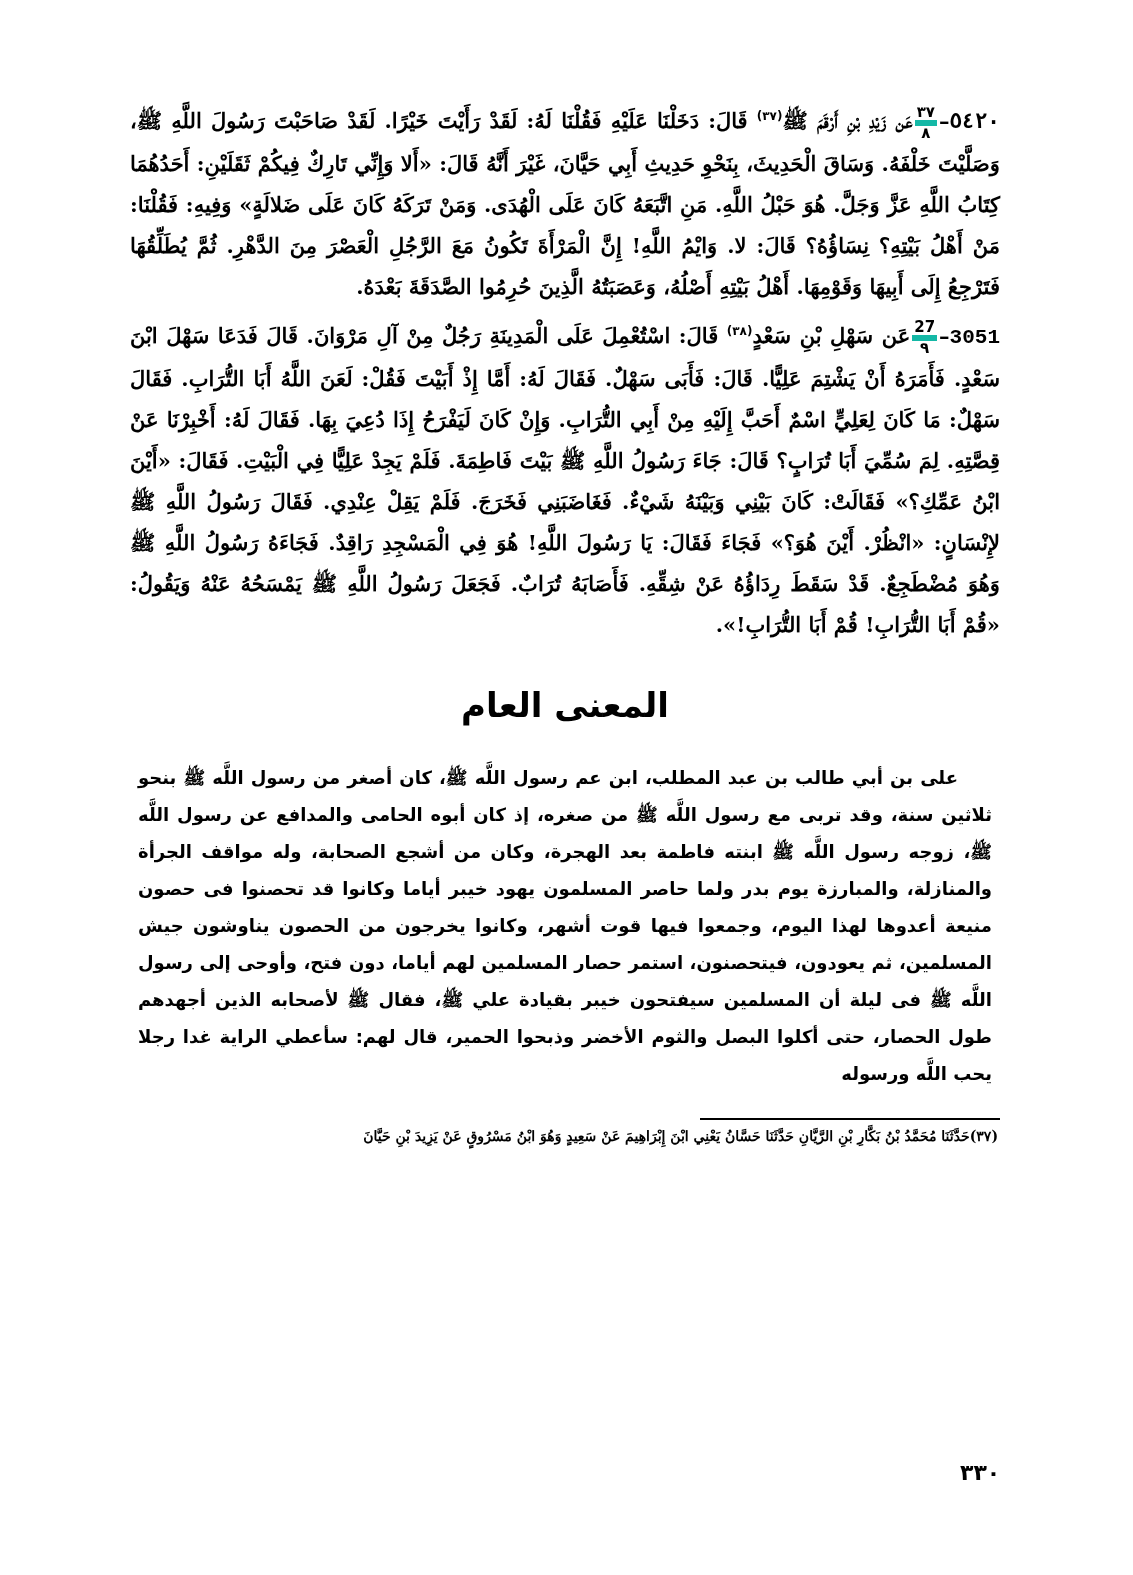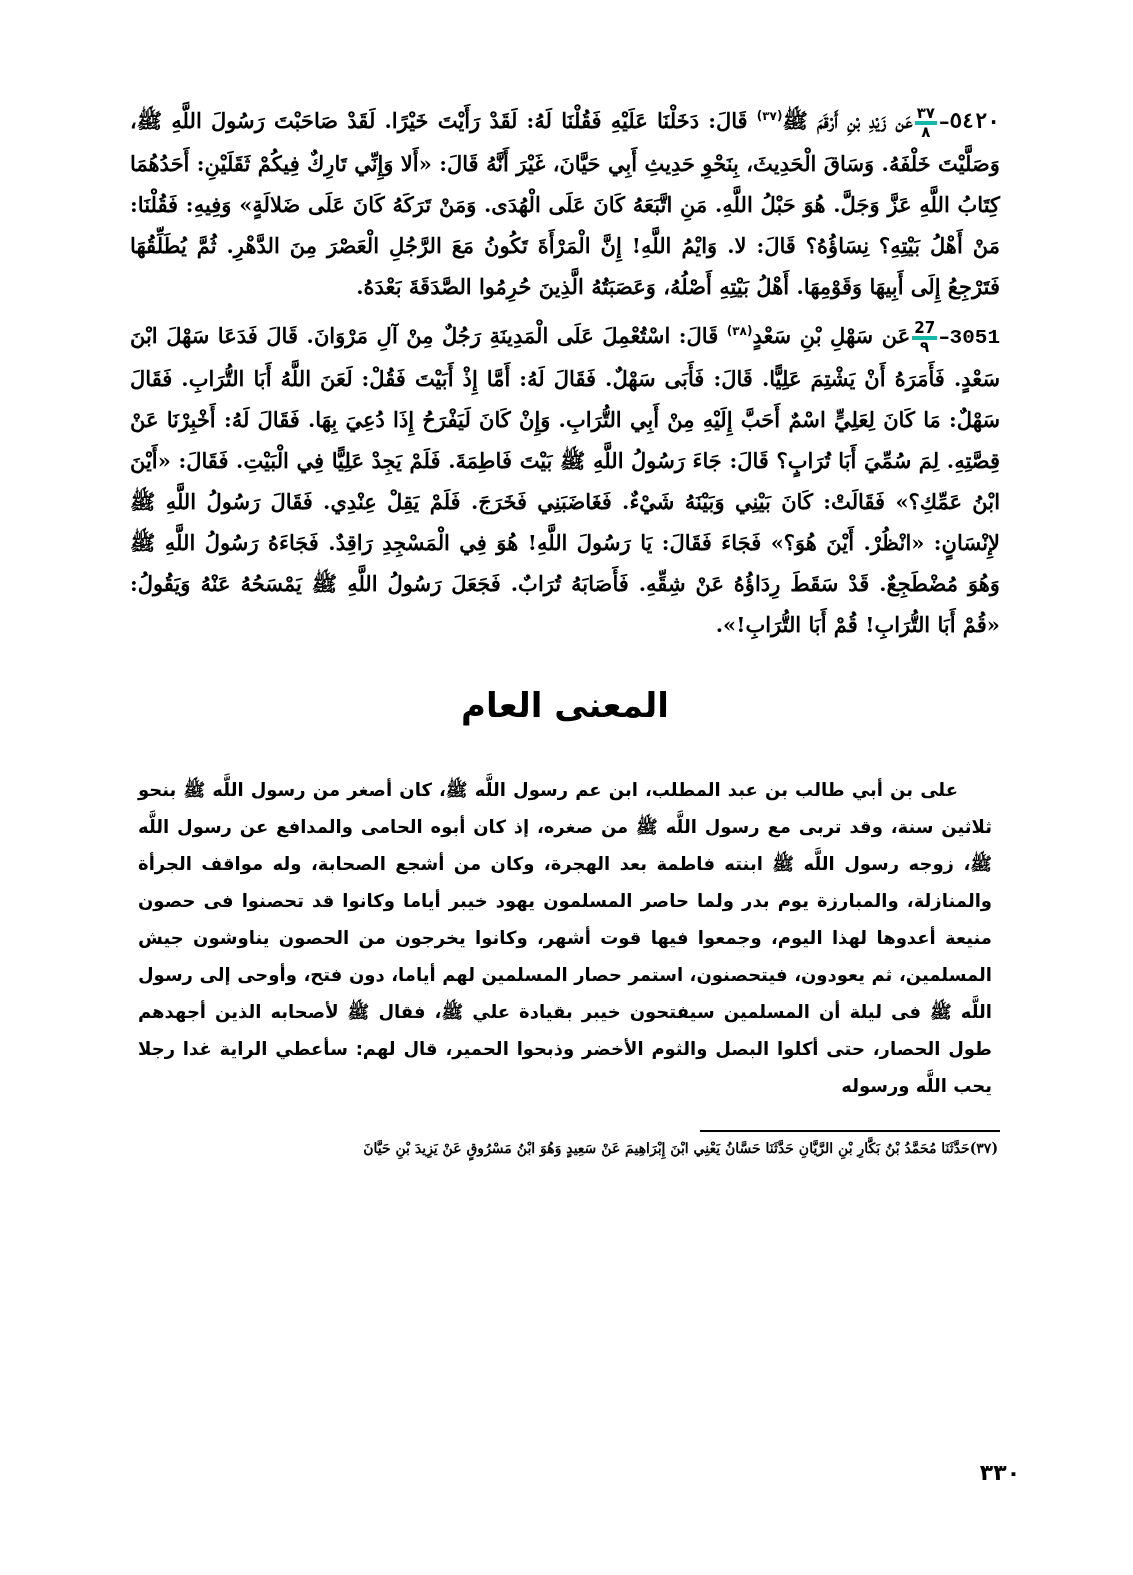--- a/index.html
+++ b/index.html
@@ -40,35 +40,35 @@
       display: inline-flex;
       flex-direction: column;
       align-items: center;
       vertical-align: middle;
       font-family: "DejaVu Sans", sans-serif;
       font-size: 15px;
       line-height: 15px;
       margin: 0 2px;
     }
     .frac .top {
-      border-bottom: 4px solid #14b8a6;
+      border-bottom: 6px solid #14b8a6;
       padding: 0 2px;
     }
     .fn-ref {
       font-size: 12px;
       vertical-align: super;
       line-height: 0;
       font-family: "DejaVu Sans", sans-serif;
     }
     .section-title {
       text-align: center;
       font-family: "DejaVu Sans", sans-serif;
       font-weight: bold;
       font-size: 34px;
-      margin: 40px 0 46px 0;
+      margin: 40px 0 34px 0;
     }
     .body-text {
       font-family: "DejaVu Sans", sans-serif;
       font-weight: bold;
       font-size: 18px;
       line-height: 37px;
       text-align: justify;
       text-indent: 34px;
       margin: 8px;
     }
@@ -90,21 +90,21 @@
     }
     .page-number {
       position: absolute;
       left: 960px;
       top: 1460px;
       width: 80px;
       font-family: "DejaVu Sans", sans-serif;
       font-weight: bold;
       font-size: 22px;
       direction: rtl;
-      text-align: center;
+      text-align: left;
     }
   </style>
 </head>
 <body>
 
 <div class="page">
 
   <p class="hadith">
     <span class="hadith-num">٥٤٢٠</span><span>–</span><span class="frac">
         <span class="top">٣٧</span>

